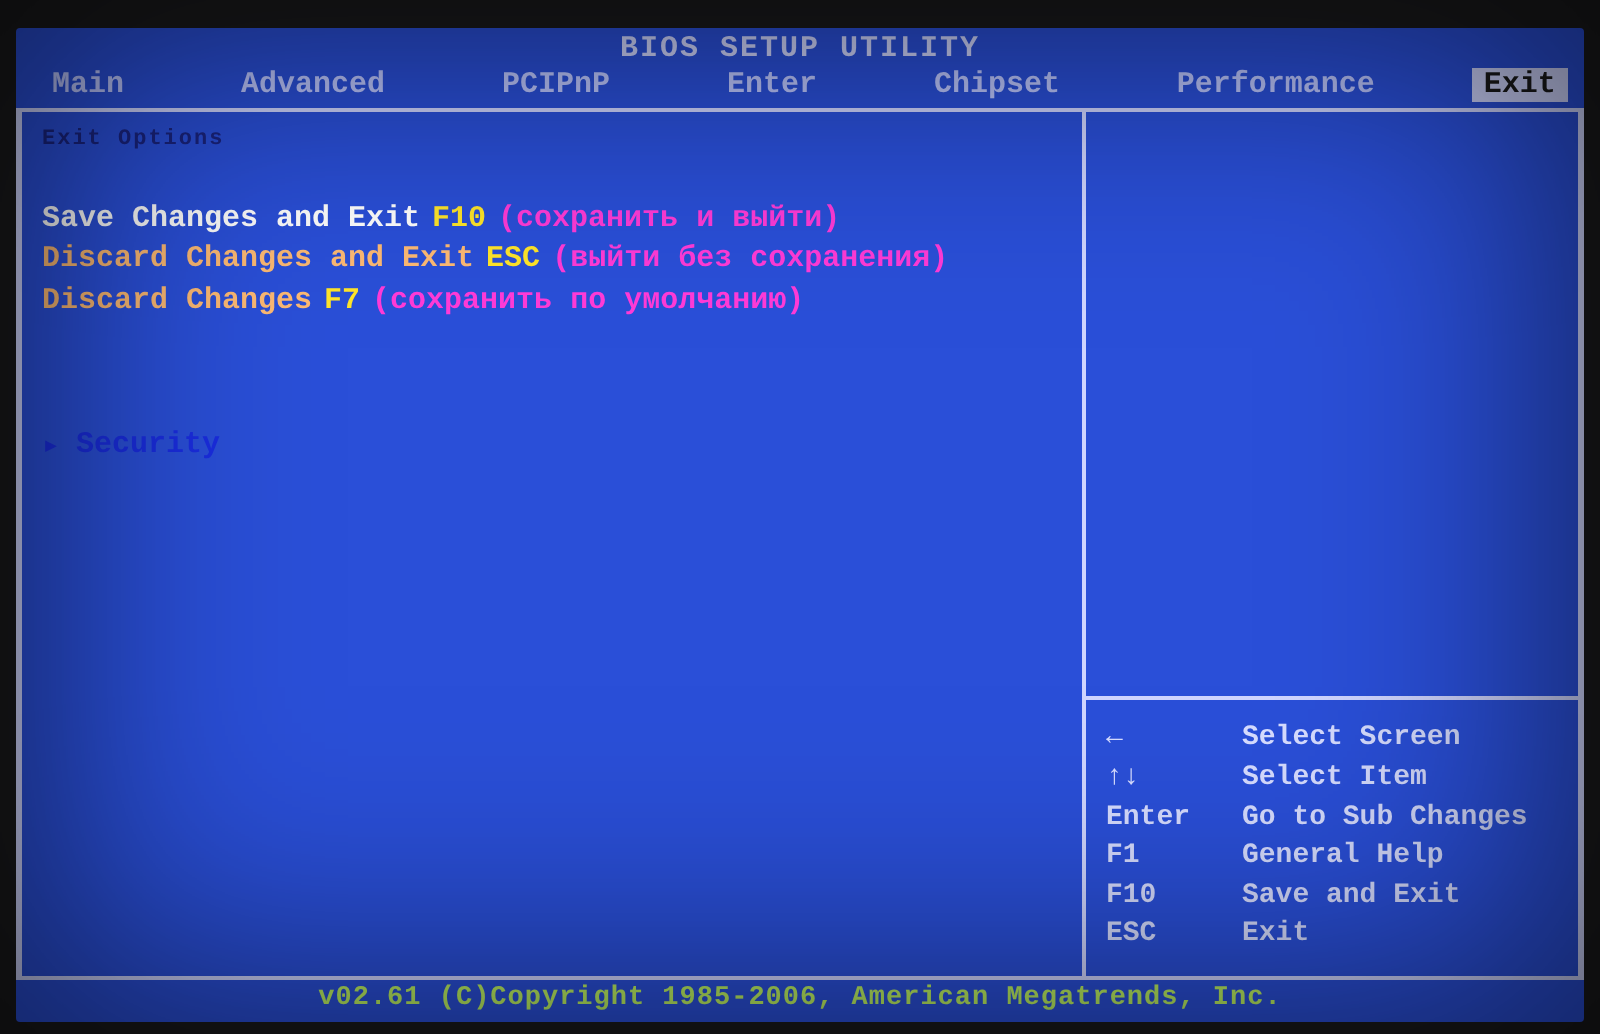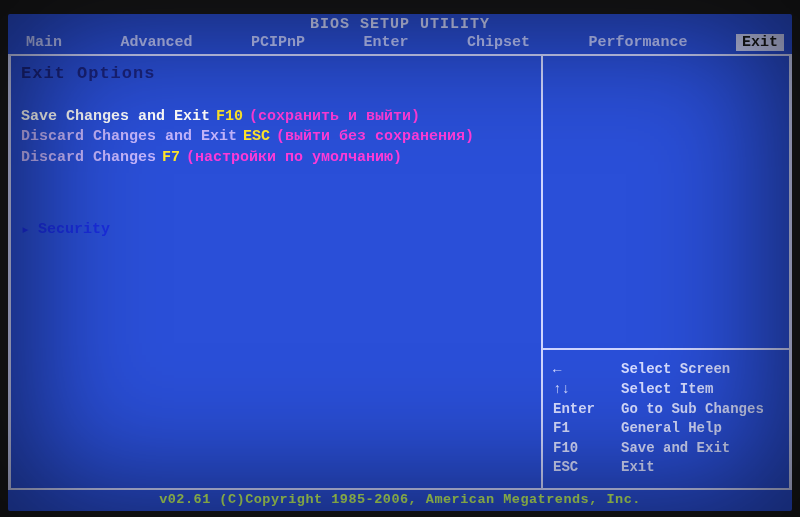--- a/index.html
+++ b/index.html
@@ -80,32 +80,32 @@
     border-top: 2px solid #cfd5ff;
     padding: 10px 8px 10px 10px;
     color: #d6dcff;
     font-size: 14px;
     line-height: 1.4;
   }
   .help-row { display:flex; gap:10px; }
   .help-key { width:58px; }
   .section-title {
     color: #1a2480;
-    font-size: 17px;
+    font-size: 11px;
     letter-spacing: 1px;
     margin-bottom: 24px;
   }
   .option-line {
     display: flex;
     align-items: center;
     gap: 6px;
     line-height: 1.35;
     white-space: nowrap;
   }
-  .opt-label { color: #c4b5fd; }
+  .opt-label { color: #fdba74; }
   .opt-label.selected { color:#ffffff; }
   .opt-key  { color: #ffe52a; }
   .opt-hint { color: #ff3bd8; }
   .gap { height: 18px; }
   .submenu {
     margin-top: 34px;
     color: #1a2de0;
     display:flex;
     align-items:center;
     gap:8px;
@@ -149,21 +149,21 @@
         <span class="opt-hint">(сохранить и выйти)</span>
       </div>
       <div class="option-line">
         <span class="opt-label">Discard Changes and Exit</span>
         <span class="opt-key">ESC</span>
         <span class="opt-hint">(выйти без сохранения)</span>
       </div>
       <div class="option-line">
         <span class="opt-label">Discard Changes</span>
         <span class="opt-key">F7</span>
-        <span class="opt-hint">(настройки по умолчанию)</span>
+        <span class="opt-hint">(сохранить по умолчанию)</span>
       </div>
 
       <div class="gap"></div>
 
 
       <div class="submenu">
         <span class="tri">▸</span>
         <span>Security</span>
       </div>
     </div>

